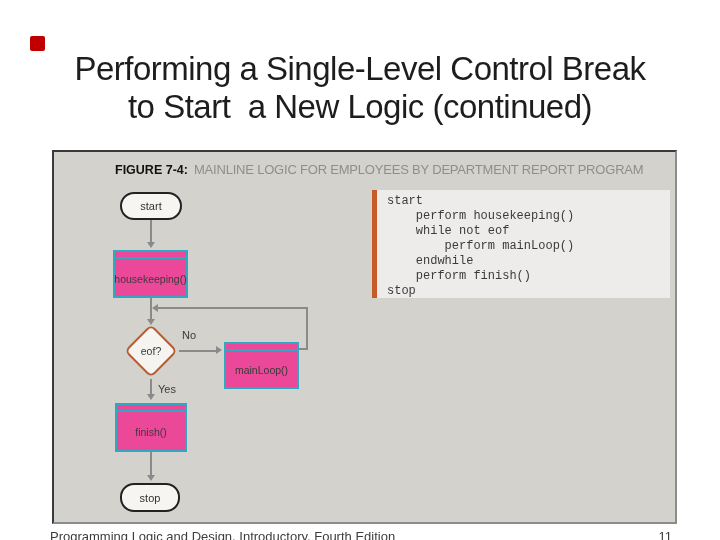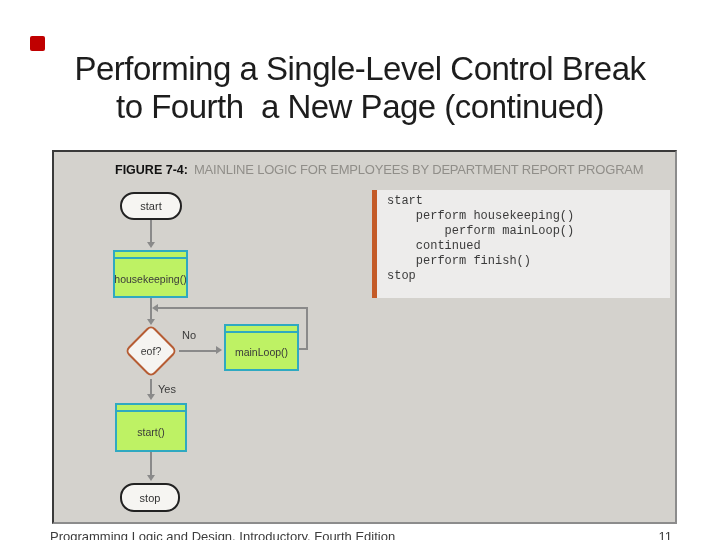--- a/index.html
+++ b/index.html
@@ -27,27 +27,27 @@
   .fig-label   { font-weight:bold; font-size:12.5px; color:#111111; margin-right:6px;padding-left:45px; }
   .fig-text    { font-size:13px; color:#908e89; letter-spacing:-0.2px; }
 
   
   .terminal { position:absolute; background:#f6f5f2; border:2.5px solid #222222;
               border-radius:14px; display:flex; align-items:center; justify-content:center;
               font-size:11px; color:#333333; }
   .terminal.start { left:66px; top:40px;  width:62px; height:28px; }
   .terminal.stop  { left:66px; top:331px; width:60px; height:29px; }
 
-  .process { position:absolute; background:#bef264; border:2px solid #2fa9c1; }
+  .process { position:absolute; background:#ec4899; border:2px solid #2fa9c1; }
   .process .stripe { height:7px; border-bottom:2px solid #2fa9c1; }
   .process .proc-label { position:absolute; left:0; right:0; top:9px; bottom:0;
                          display:flex; align-items:center; justify-content:center;
                          font-size:10.5px; color:#3a3a3a; }
   .process.housekeeping { left:59px;  top:98px;  width:75px; height:48px; }
-  .process.mainloop     { left:170px; top:172px; width:75px; height:47px; }
+  .process.mainloop     { left:170px; top:190px; width:75px; height:47px; }
   .process.finish       { left:61px;  top:251px; width:72px; height:49px; }
 
   .diamond { position:absolute; left:78px; top:180px; width:38px; height:38px;
              background:#f5f4f1; border:2px solid #b65c33; border-radius:6px;
              transform:rotate(45deg); }
   .diamond-label { position:absolute; left:70px; top:180px; width:54px; height:38px;
                    display:flex; align-items:center; justify-content:center;
                    font-size:10.5px; color:#3a3a3a; }
 
   
@@ -76,21 +76,21 @@
 </style>
 </head>
 <body>
 
 <div class="slide">
 
   <div class="accent-square"></div>
 
   <h1 class="title">
     <span class="title-line">Performing a Single-Level Control Break</span>
-    <span class="title-line">to Fourth  a New Page (continued)</span>
+    <span class="title-line">to Start  a New Logic (continued)</span>
   </h1>
 
   <div class="figure-panel">
 
     <div class="fig-caption">
       <span class="fig-label">FIGURE 7-4:</span><span class="fig-text">MAINLINE LOGIC FOR EMPLOYEES BY DEPARTMENT REPORT PROGRAM</span>
     </div>
 
     <div class="terminal start">
       <span>start</span>
@@ -123,37 +123,38 @@
       <div class="stripe"></div>
       <div class="proc-label">mainLoop()</div>
     </div>
 
     <div class="branch-label" style="left:104px; top:231px;">Yes</div>
     <div class="vline" style="left:96px; top:227px; height:15px;"></div>
     <div class="ah-down" style="left:93px; top:242px;"></div>
 
     <div class="process finish">
       <div class="stripe"></div>
-      <div class="proc-label">start()</div>
+      <div class="proc-label">finish()</div>
     </div>
 
     <div class="vline" style="left:96px; top:300px; height:23px;"></div>
     <div class="ah-down" style="left:93px; top:323px;"></div>
 
     <div class="terminal stop">
       <span>stop</span>
     </div>
 
     <div class="codebox">
       <div class="codebar"></div>
       <div class="codelines">
         <pre class="code-line">start</pre>
         <pre class="code-line">    perform housekeeping()</pre>
+        <pre class="code-line">    while not eof</pre>
         <pre class="code-line">        perform mainLoop()</pre>
-        <pre class="code-line">    continued</pre>
+        <pre class="code-line">    endwhile</pre>
         <pre class="code-line">    perform finish()</pre>
         <pre class="code-line">stop</pre>
       </div>
     </div>
 
   </div>
 
   <div class="footer">
     <span>Programming Logic and Design, Introductory, Fourth Edition</span>
     <span>11</span>

